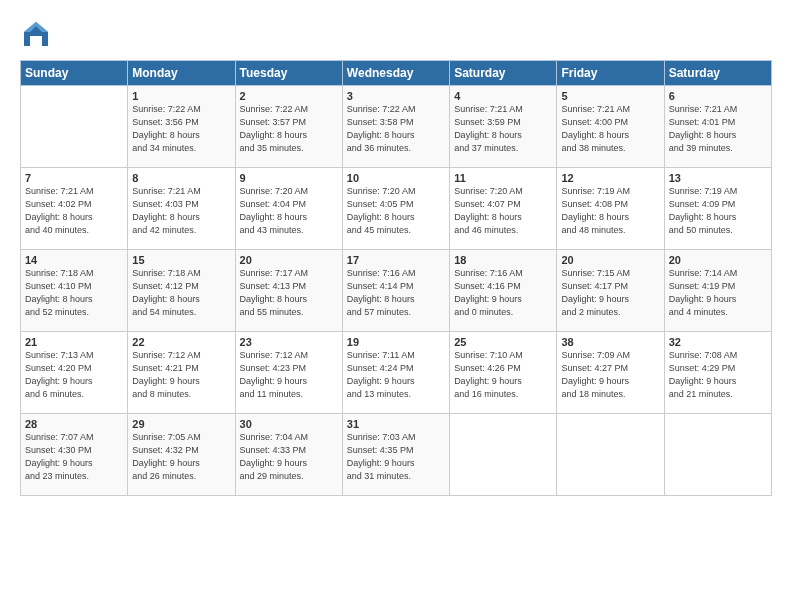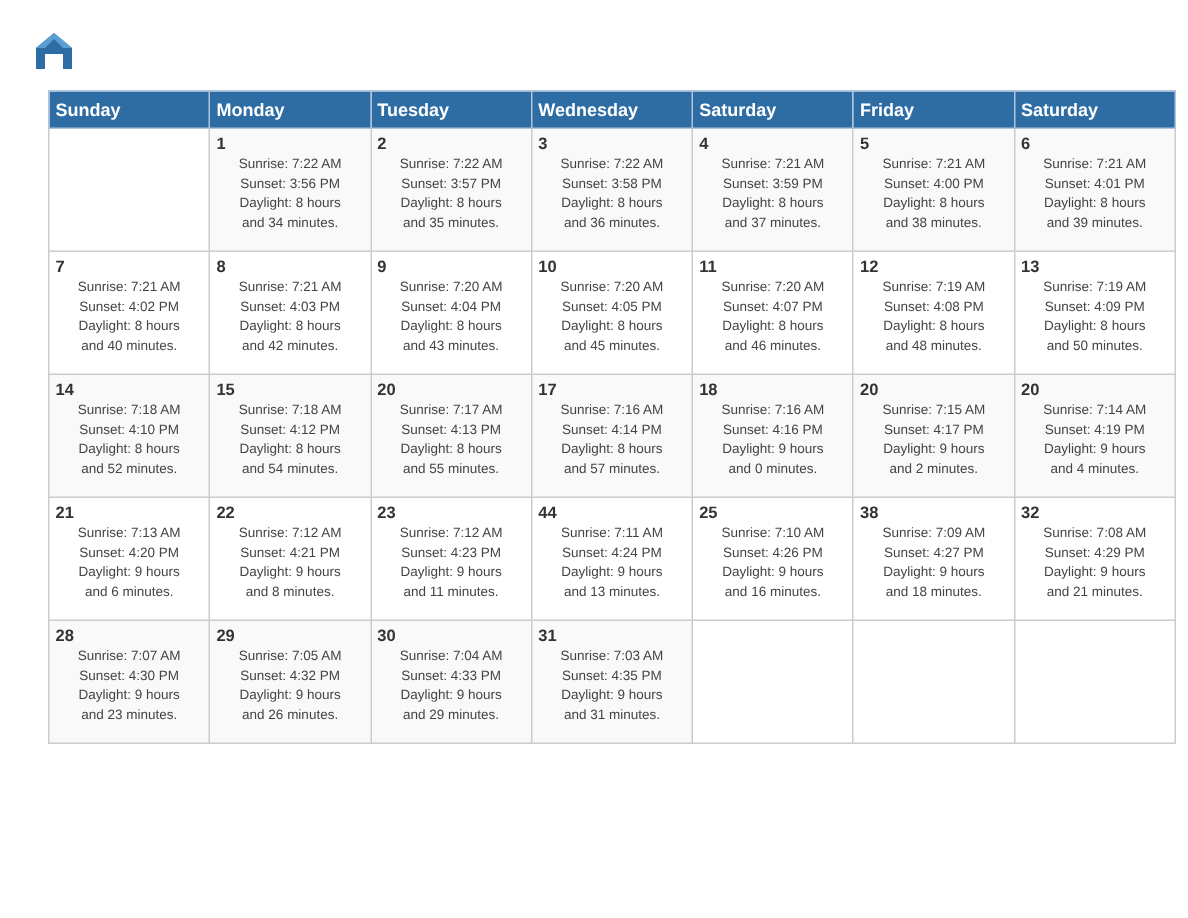--- a/index.html
+++ b/index.html
@@ -55,21 +55,20 @@
       line-height: 1.1;
     }
     .location-title {
       font-size: 14px;
       color: #555;
     }
     .calendar-table {
       width: 100%;
       border-collapse: collapse;
       table-layout: fixed;
-      margin-left: 12px;
     }
     .calendar-table thead tr th {
       background: #2e6da4;
       color: #fff;
       font-size: 12px;
       font-weight: bold;
       padding: 5px 4px;
       text-align: left;
       border: 1px solid #b0c4de;
     }
@@ -89,21 +88,20 @@
       font-size: 11px;
       font-weight: bold;
       color: #333;
       display: block;
       margin-bottom: 1px;
     }
     .day-info {
       font-size: 9px;
       color: #444;
       line-height: 1.45;
-      text-align: center;
     }
     .empty-cell {
       background: #fff !important;
     }
   </style>
 </head>
 <body>
 
 <div class="page">
   <div class="header">
@@ -231,21 +229,21 @@
           </td>
           <td>
             <span class="day-number">22</span>
             <div class="day-info">Sunrise: 7:12 AM<br>Sunset: 4:21 PM<br>Daylight: 9 hours<br>and 8 minutes.</div>
           </td>
           <td>
             <span class="day-number">23</span>
             <div class="day-info">Sunrise: 7:12 AM<br>Sunset: 4:23 PM<br>Daylight: 9 hours<br>and 11 minutes.</div>
           </td>
           <td>
-            <span class="day-number">44</span>
+            <span class="day-number">19</span>
             <div class="day-info">Sunrise: 7:11 AM<br>Sunset: 4:24 PM<br>Daylight: 9 hours<br>and 13 minutes.</div>
           </td>
           <td>
             <span class="day-number">25</span>
             <div class="day-info">Sunrise: 7:10 AM<br>Sunset: 4:26 PM<br>Daylight: 9 hours<br>and 16 minutes.</div>
           </td>
           <td>
             <span class="day-number">38</span>
             <div class="day-info">Sunrise: 7:09 AM<br>Sunset: 4:27 PM<br>Daylight: 9 hours<br>and 18 minutes.</div>
           </td>

